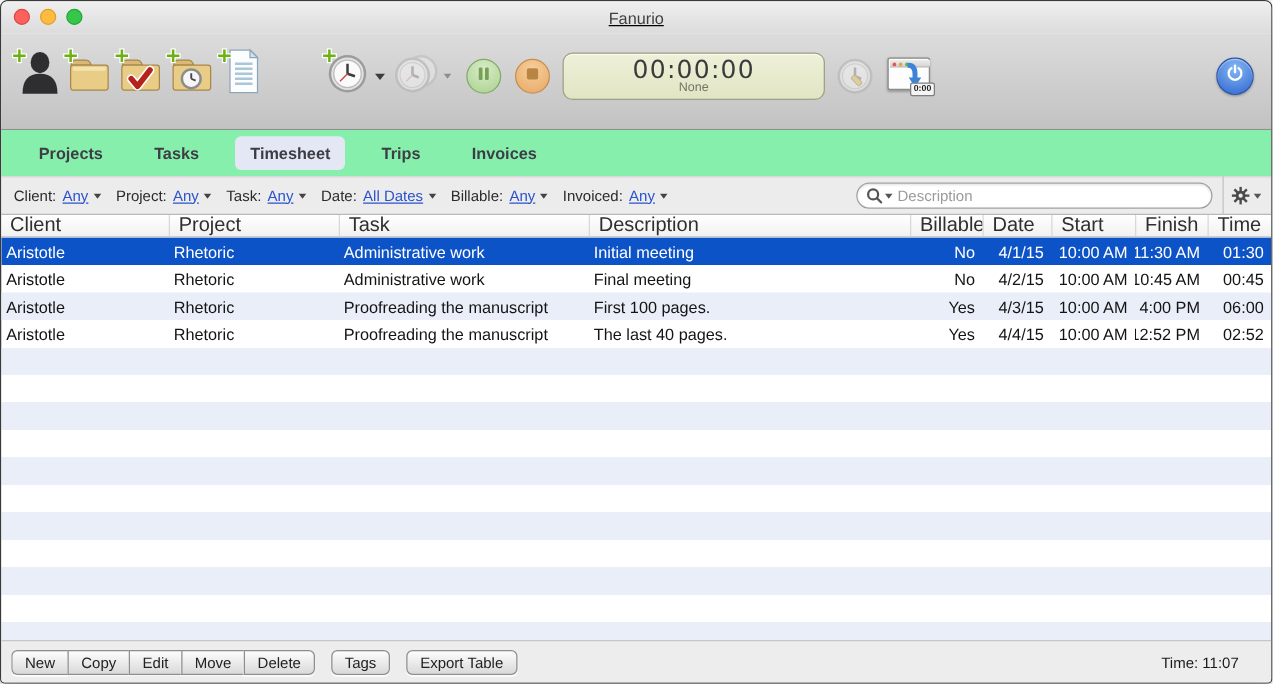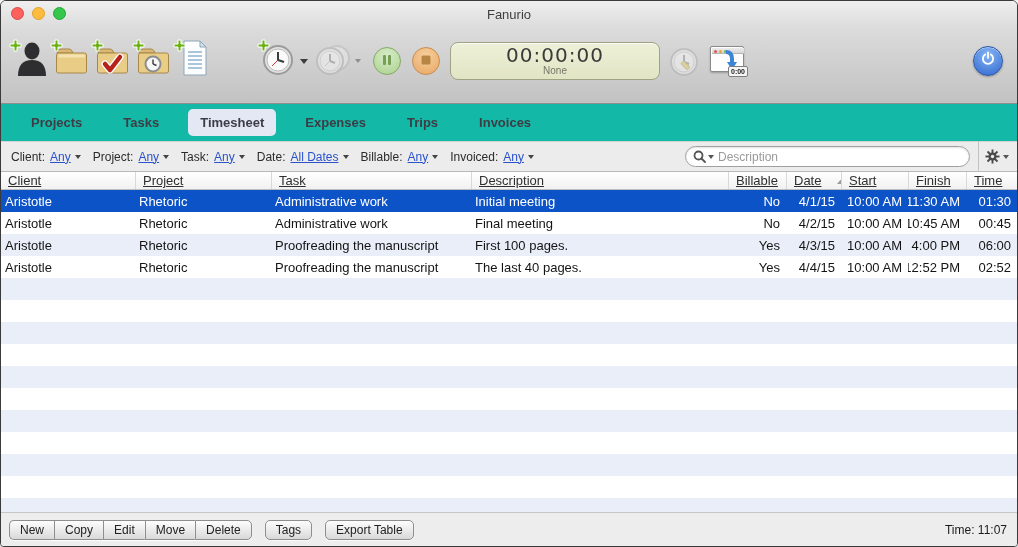--- a/index.html
+++ b/index.html
@@ -8,21 +8,21 @@
     width:1018px; height:547px; position:relative;
     border:1px solid #3a3a3a; border-radius:6px 6px 4px 4px;
     overflow:hidden; display:flex; flex-direction:column;
     box-shadow:0 10px 30px rgba(0,0,0,.35);
     background:#fff;
   }
   
   .titlebar{
     height:26px; flex:0 0 26px; position:relative;
     background:linear-gradient(#efefef,#dcdcdc);
-    display:flex; align-items:center; justify-content:center;
+    display:flex; align-items:center; justify-content:center;text-decoration:underline;
   }
   .traffic{ position:absolute; left:10px; top:6px; display:flex; gap:8px; }
   .light{ width:13px; height:13px; border-radius:50%; }
   .light.red{ background:#fc615d; border:1px solid #d94a43; }
   .light.yellow{ background:#fdbc40; border:1px solid #dfa024; }
   .light.green{ background:#34c749; border:1px solid #24a538; }
   .win-title{ font-size:13px; color:#3f3f3f; }
   
   .toolbar{
     height:77px; flex:0 0 77px;
@@ -51,21 +51,21 @@
   .miniwin .frame{ position:absolute; left:0; top:0; width:34px; height:26px; background:#fdfdfd; border:1px solid #8a8a8a; border-radius:2px; box-shadow:0 1px 2px rgba(0,0,0,.25); }
   .miniwin .bar{ position:absolute; left:1px; top:1px; width:32px; height:6px; background:linear-gradient(#ececec,#d6d6d6); border-bottom:1px solid #b5b5b5; display:flex; gap:2px; padding:1.5px 0 0 2px; }
   .miniwin .dot{ width:3px; height:3px; border-radius:50%; }
   .badge{ position:absolute; right:-2px; bottom:-1px; background:#f5f5f5; border:1px solid #7e7e7e; border-radius:2px; font-size:7px; font-weight:bold; color:#222; padding:0 2px; line-height:9px; }
   .spacer{ flex:1; }
   .powerbtn{ width:30px; height:30px; border-radius:50%;
     background:radial-gradient(circle at 50% 28%, #86b6f4, #2e66cf);
     border:1px solid #2a55a8; box-shadow:0 1px 2px rgba(0,0,0,.3), inset 0 1px 1px rgba(255,255,255,.5);
     display:flex; align-items:center; justify-content:center; }
   
-  .tabbar{ height:37px; flex:0 0 37px; background:#14b8a6; display:flex; align-items:center; padding-left:18px; }
+  .tabbar{ height:37px; flex:0 0 37px; background:#86efac; display:flex; align-items:center; padding-left:18px; }
   .tab{ font-size:13px; font-weight:bold; color:#3d3d46; padding:6px 12px; margin-right:17px; border-radius:5px; cursor:default; }
   .tab.selected{ background:#e4e8f4; }
   
   .filterbar{
     height:31px; flex:0 0 31px; background:#ececec;
     border-top:1px solid #d4d4d4; border-bottom:1px solid #b9b9b9;
     display:flex; align-items:center; padding:0 8px 0 10px; font-size:12px; color:#2b2b2b;
   }
   .fgroup{ display:flex; align-items:center; margin-right:12px; }
   .flabel{ margin-right:5px; }
@@ -77,36 +77,36 @@
     display:flex; align-items:center; padding:0 8px 0 7px;
   }
   .searchbox input{ border:none; outline:none; flex:1; font-size:12px; color:#333; background:transparent; margin-left:4px; font-family:"Liberation Sans", sans-serif;}
   .searchbox input::placeholder{ color:#9a9a9a; }
   .vsep{ width:1px; height:31px; background:#c2c2c2; margin:0 6px 0 8px; }
   .gearwrap{ display:flex; align-items:center; }
   
   .grid-cols{ display:grid; grid-template-columns:134px 136px 200px 257px 58px 55px 67px 58px minmax(0,1fr); }
   .thead{
     height:18px; flex:0 0 18px; background:linear-gradient(#ffffff,#f1f1f1);
-    border-bottom:1px solid #bebebe; font-size:13px; color:#2f2f2f;text-decoration:underline;
+    border-bottom:1px solid #bebebe; font-size:16px; color:#2f2f2f;
   }
   .th{ display:flex; align-items:center; padding-left:7px; border-left:1px solid #d8d8d8; overflow:hidden; white-space:nowrap; }
   .th:first-child{ border-left:none; }
   .sortup{ width:0; height:0; border-left:5px solid transparent; border-right:5px solid transparent; border-bottom:6px solid #9a9aa2; margin-left:16px; }
   .tbody{ flex:1; display:flex; flex-direction:column; overflow:hidden; }
   .row{ height:22px; flex:0 0 22px; font-size:13px; color:#141414; align-items:center; }
   .row .cell{ padding-left:4px; overflow:hidden; white-space:nowrap; display:flex; align-items:center; height:100%; }
   .row .cell.r{ justify-content:flex-end; padding-right:6px; padding-left:0; }
   .row.alt{ background:#e9eef9; }
   .row.selected{ background:#0d53c8; color:#ffffff; }
   .fillstripes{ flex:1; background:repeating-linear-gradient(#e9eef9 0 22px, #ffffff 22px 44px); }
   
   .footer{
     height:34px; flex:0 0 34px; background:#ededed; border-top:1px solid #c6c6c6;
-    display:flex; align-items:center; padding:0 10px 0 8px; font-size:12px; color:#1a1a1a;
+    display:flex; align-items:center; padding:0 26px 0 8px; font-size:12px; color:#1a1a1a;
   }
   .btn{
     height:20px; display:flex; align-items:center; padding:0 10px;
     background:linear-gradient(#fdfdfd,#d9d9d9); border:1px solid #8e8e8e;
     font-size:12px; color:#222; cursor:default; box-shadow:0 1px 1px rgba(255,255,255,.8);
   }
   .seg{ display:flex; }
   .seg .btn{ border-right:none; }
   .seg .btn:first-child{ border-radius:5px 0 0 5px; }
   .seg .btn:last-child{ border-right:1px solid #8e8e8e; border-radius:0 5px 5px 0; }
@@ -262,21 +262,20 @@
             <path d="M10.2 7.5 A8.5 8.5 0 1 0 19.8 7.5" fill="none" stroke="#fff" stroke-width="3" stroke-linecap="round"></path>
             <line x1="15" y1="4" x2="15" y2="13" stroke="#fff" stroke-width="3" stroke-linecap="round"></line>
           </svg></span>
     </div>
   </div>
 
   <div class="tabbar">
     <div class="tab">Projects</div>
     <div class="tab">Tasks</div>
     <div class="tab selected">Timesheet</div>
-    <div class="tab">Expenses</div>
     <div class="tab">Trips</div>
     <div class="tab">Invoices</div>
   </div>
 
   <div class="filterbar">
     <div class="fgroup">
       <span class="flabel">Client:</span>
       <span class="flink">Any</span>
       <span class="ddarrow small"></span>
     </div>

